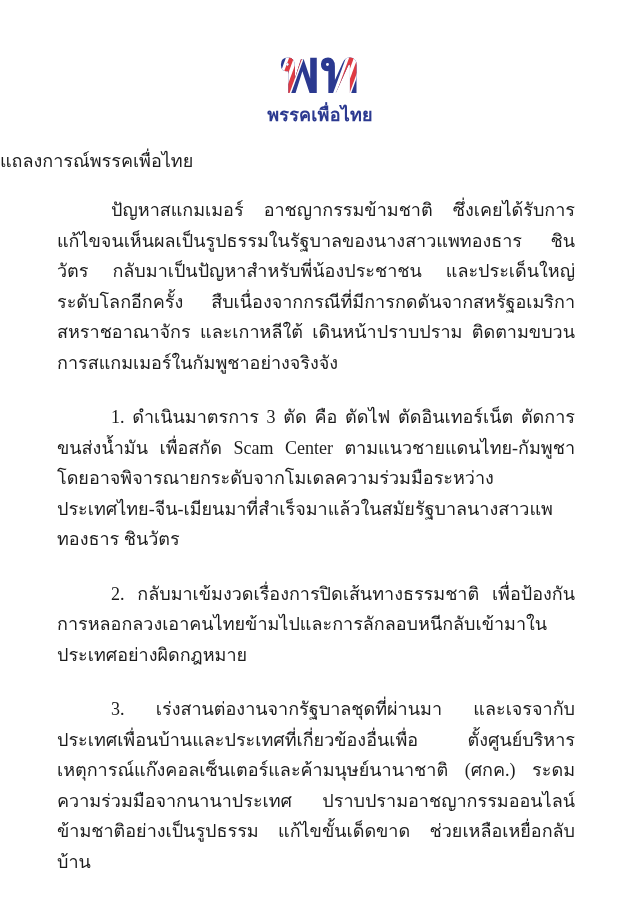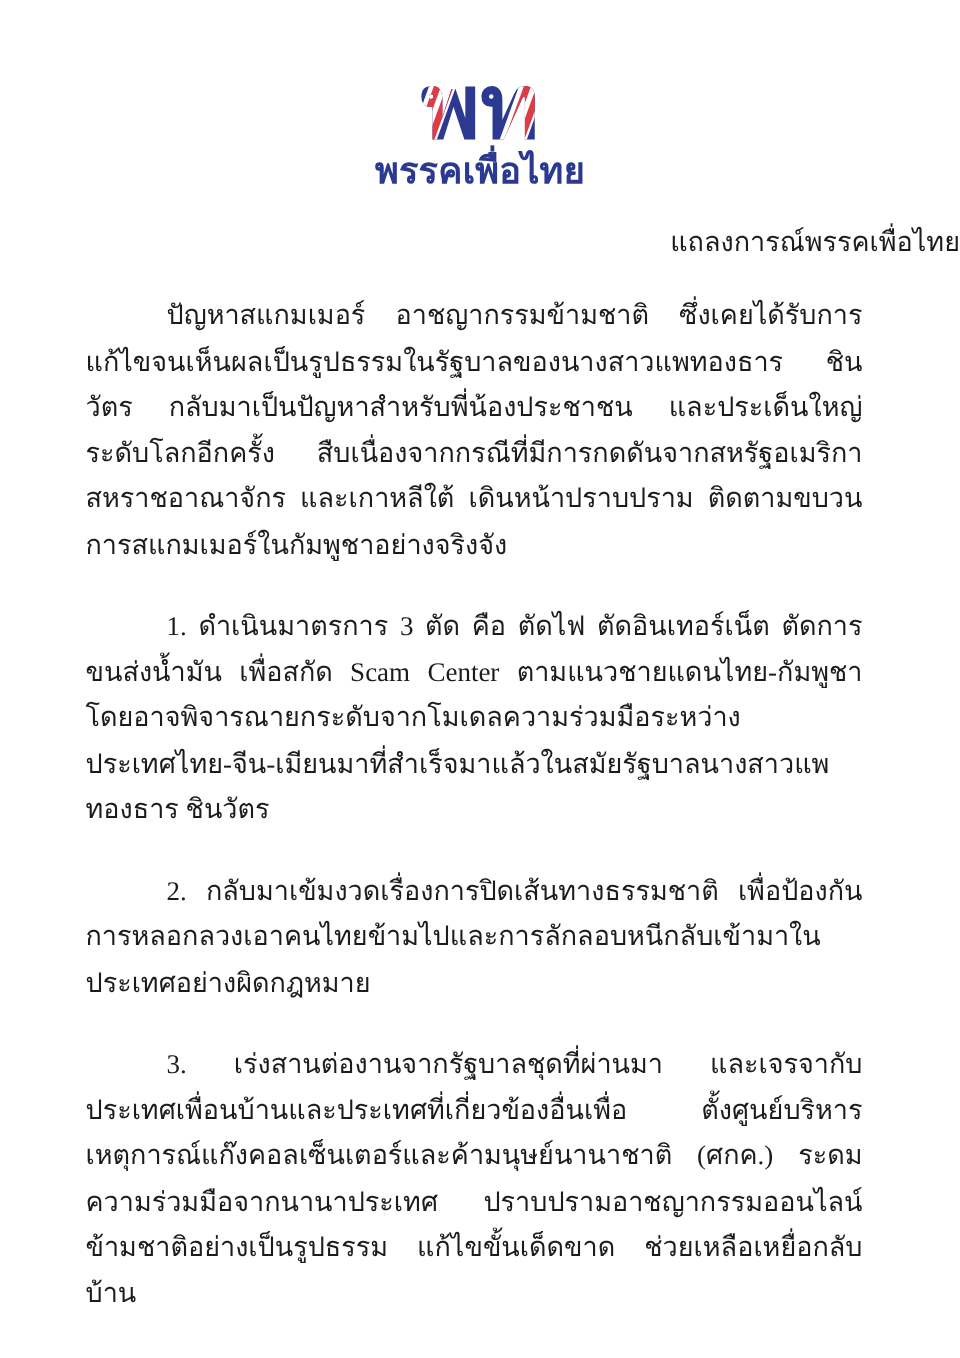--- a/index.html
+++ b/index.html
@@ -29,30 +29,30 @@
   .monogram {
     display: block;
     margin: 0 auto;
   }
   .mono-blue { fill: var(--brand-blue, #2b3990); }
   .mono-red  { fill: var(--brand-red, #df3b43); }
   .party-name {
     margin-top: 1px;
     font-family: "Liberation Sans", sans-serif;
     font-weight: bold;
-    font-size: 24px;
+    font-size: 18px;
     line-height: 24px;
     color: var(--brand-blue, #2b3990);
     letter-spacing: 0.2px;
   }
 
   
   .title-block {
     margin-top: 20px;
-    text-align: right;
+    text-align: left;
     font-size: 18px;
     line-height: 28px;
   }
 
   
   .content {
     margin: 20px 53px 0 57px;
     font-size: 18px;
     line-height: 30.5px;
     text-align: justify;

